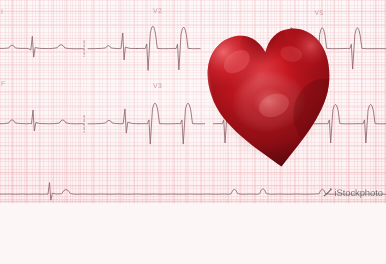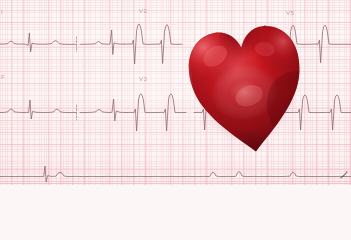--- a/index.html
+++ b/index.html
@@ -255,15 +255,16 @@
         </g>
       </g>
     </svg>
   </div>
 
   <div class="watermark">
     <svg class="wm-logo" viewBox="0 0 10 10">
       <path d="M1.2,7.6 C3.2,6.2 5.4,4.2 7.4,1.9 L8.8,1.9 C6.7,4.8 4.2,7.1 1.9,8.4 Z" fill="#3c3c3c"></path>
       <circle cx="8.6" cy="1.1" r="0.95" fill="#3c3c3c"></circle>
     </svg>
+    <span class="wm-text">iStockphoto</span>
   </div>
 
 </div>
 
 </body></html>

